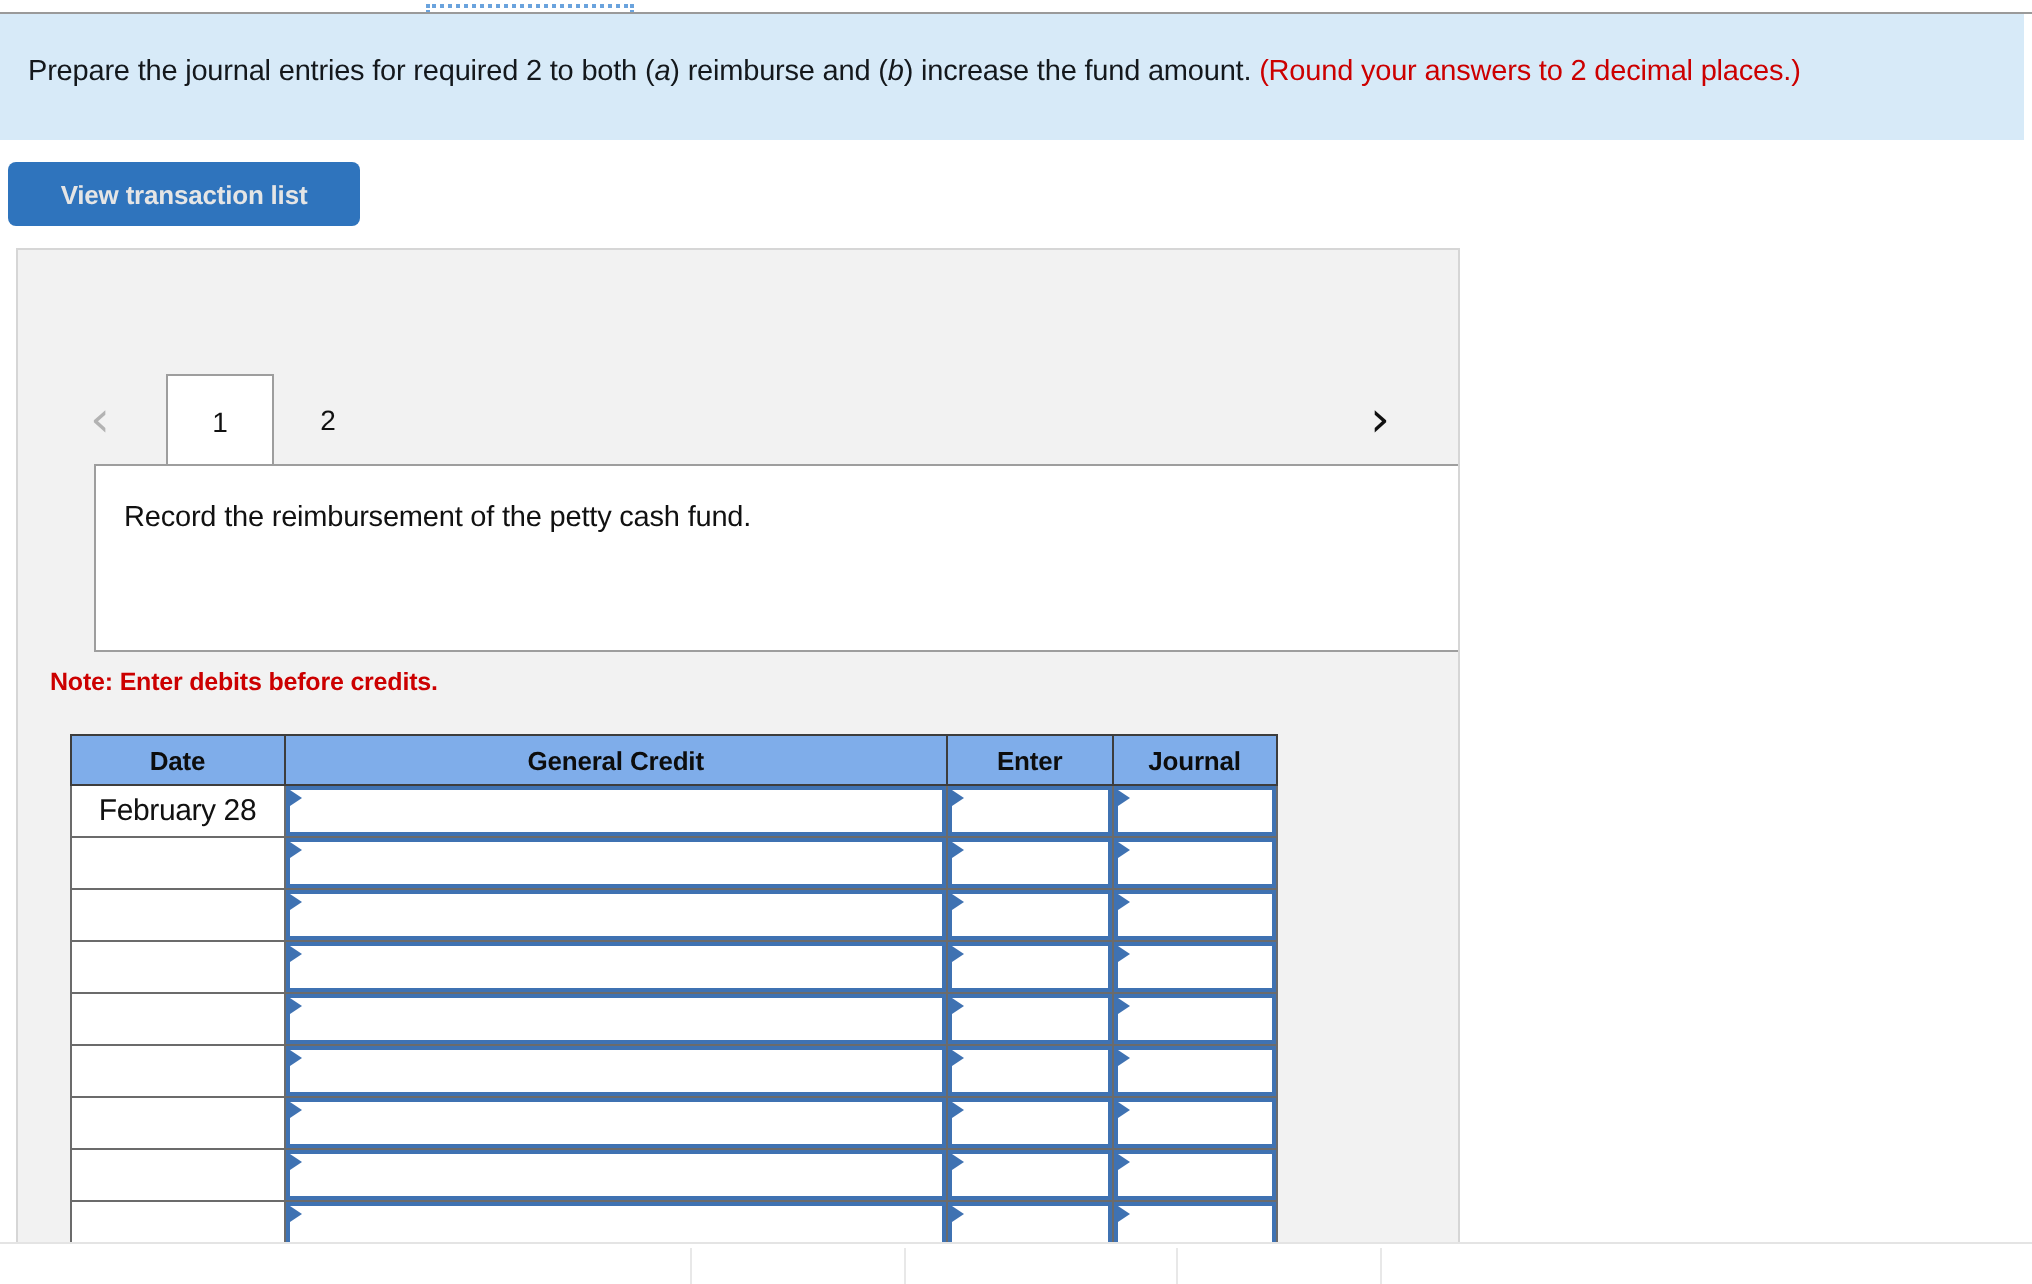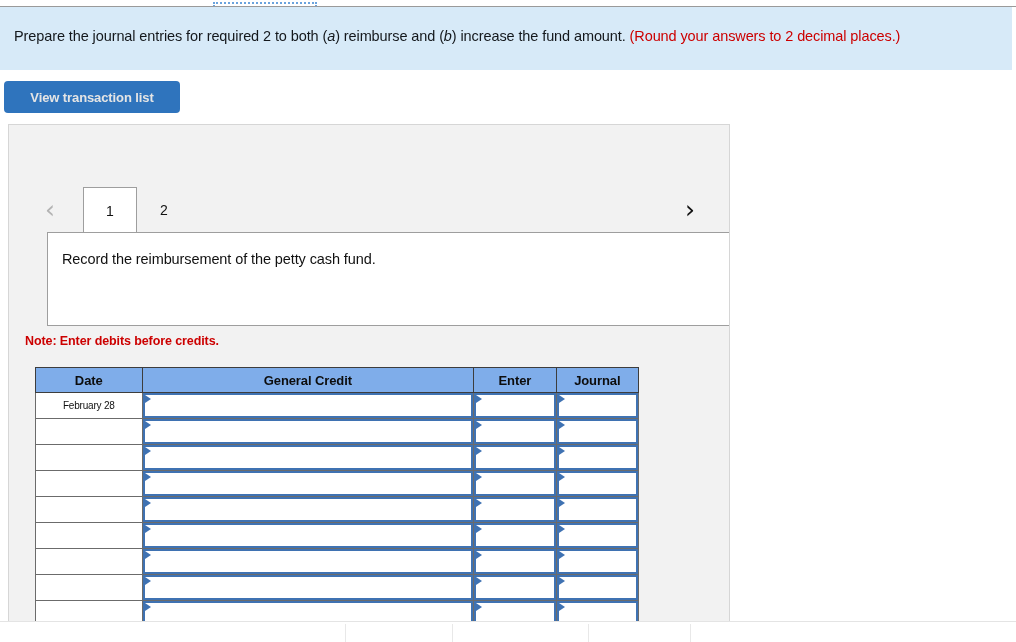--- a/index.html
+++ b/index.html
@@ -197,21 +197,21 @@
   }
   #journal-table td {
     border: 1px solid #6b6b6b;
     height: 25px;
     padding: 0;
     background: #ffffff;
     vertical-align: middle;
   }
   #journal-table td.date-cell {
     text-align: center;
-    font-size: 10px;
+    font-size: 15px;
     color: #111111;
     letter-spacing: -0.2px;
   }
   .col-date    { width: 106px; }
   .col-journal { width: 330px; }
   .col-debit   { width: 82px; }
   .col-credit  { width: 82px; }
 
   
   td.input-cell {

